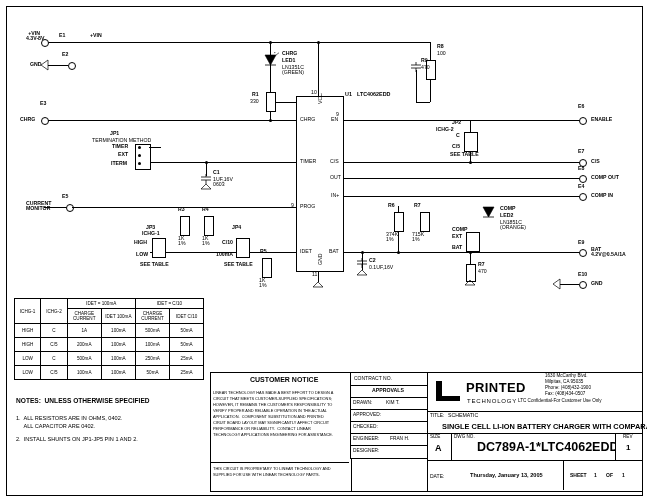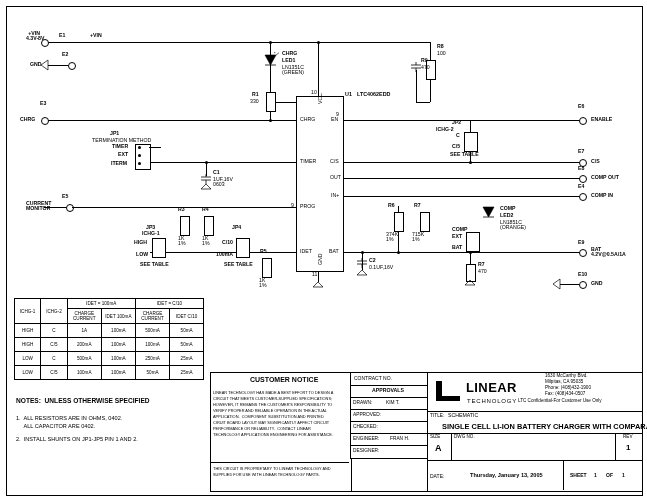--- a/index.html
+++ b/index.html
@@ -359,38 +359,39 @@
   <div class="box" style="left:350px;top:433px;width:77px;height:12px;"></div>
   <div class="txt" style="left:353px;top:436px;font-size:4.8px;">ENGINEER:</div>
   <div class="txt" style="left:390px;top:436px;font-size:4.8px;">FRAN H.</div>
   <div class="box" style="left:350px;top:445px;width:77px;height:12px;"></div>
   <div class="txt" style="left:353px;top:448px;font-size:4.8px;">DESIGNER:</div>
 
   <div class="box" style="left:427px;top:372px;width:214px;height:39px;"></div>
   <svg style="position:absolute;left:434px;top:379px;" width="28" height="26">
     <path d="M2,2 L2,22 L26,22 L26,17 L8,17 L8,2 Z" fill="#000"></path>
   </svg>
-  <div class="txt b" style="left:466px;top:381px;font-size:13px;letter-spacing:0.4px;">LINEAR</div>
+  <div class="txt b" style="left:466px;top:381px;font-size:13px;letter-spacing:0.4px;">PRINTED</div>
   <div class="txt" style="left:467px;top:398px;font-size:6px;letter-spacing:0.8px;">TECHNOLOGY</div>
   <div class="txt" style="left:545px;top:374px;font-size:4.6px;">1630 McCarthy Blvd.</div>
   <div class="txt" style="left:545px;top:380px;font-size:4.6px;">Milpitas, CA 95035</div>
   <div class="txt" style="left:545px;top:386px;font-size:4.6px;">Phone: (408)432-1900</div>
   <div class="txt" style="left:545px;top:392px;font-size:4.6px;">Fax: (408)434-0507</div>
   <div class="txt" style="left:518px;top:399px;font-size:4.6px;">LTC Confidential-For Customer Use Only</div>
 
   <div class="box" style="left:427px;top:411px;width:214px;height:22px;"></div>
   <div class="txt" style="left:430px;top:413px;font-size:4.8px;">TITLE:</div>
   <div class="txt" style="left:448px;top:413px;font-size:5.2px;">SCHEMATIC</div>
   <div class="txt b" style="left:442px;top:423px;font-size:7.4px;">SINGLE CELL LI-ION BATTERY CHARGER WITH COMPARATOR</div>
 
   <div class="box" style="left:427px;top:433px;width:24px;height:27px;"></div>
   <div class="txt" style="left:430px;top:435px;font-size:4.6px;">SIZE</div>
   <div class="txt b" style="left:435px;top:444px;font-size:9px;">A</div>
   <div class="box" style="left:451px;top:433px;width:164px;height:27px;"></div>
   <div class="txt" style="left:454px;top:435px;font-size:4.6px;">DWG NO.</div>
+  <div class="txt b" style="left:477px;top:441px;font-size:12.5px;">DC789A-1*LTC4062EDD</div>
   <div class="box" style="left:615px;top:433px;width:26px;height:27px;"></div>
   <div class="txt" style="left:623px;top:435px;font-size:4.6px;">REV</div>
   <div class="txt b" style="left:626px;top:444px;font-size:8px;">1</div>
 
   <div class="box" style="left:427px;top:460px;width:214px;height:30px;"></div>
   <div class="txt" style="left:430px;top:474px;font-size:5px;">DATE:</div>
   <div class="txt b" style="left:470px;top:473px;font-size:5.6px;">Thursday, January 13, 2005</div>
   <div class="wire vw" style="left:563px;top:460px;height:30px;"></div>
   <div class="txt b" style="left:570px;top:473px;font-size:5px;">SHEET</div>
   <div class="txt b" style="left:594px;top:473px;font-size:5px;">1</div>

